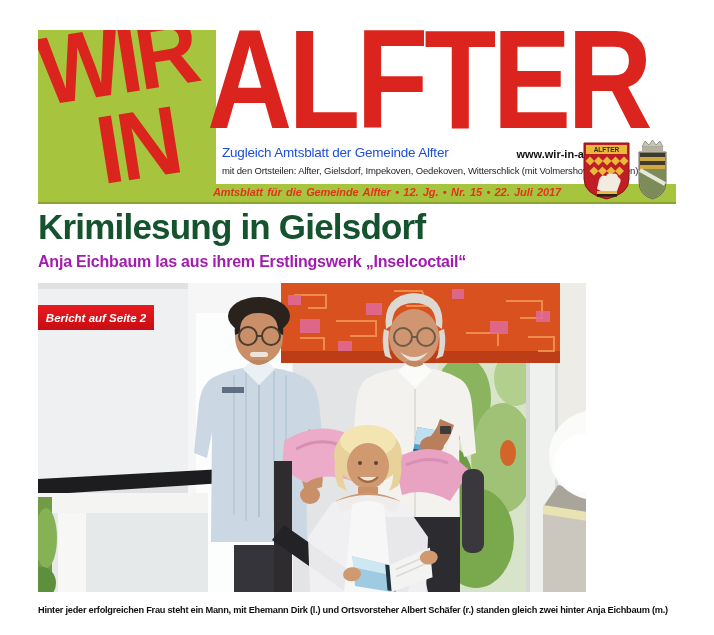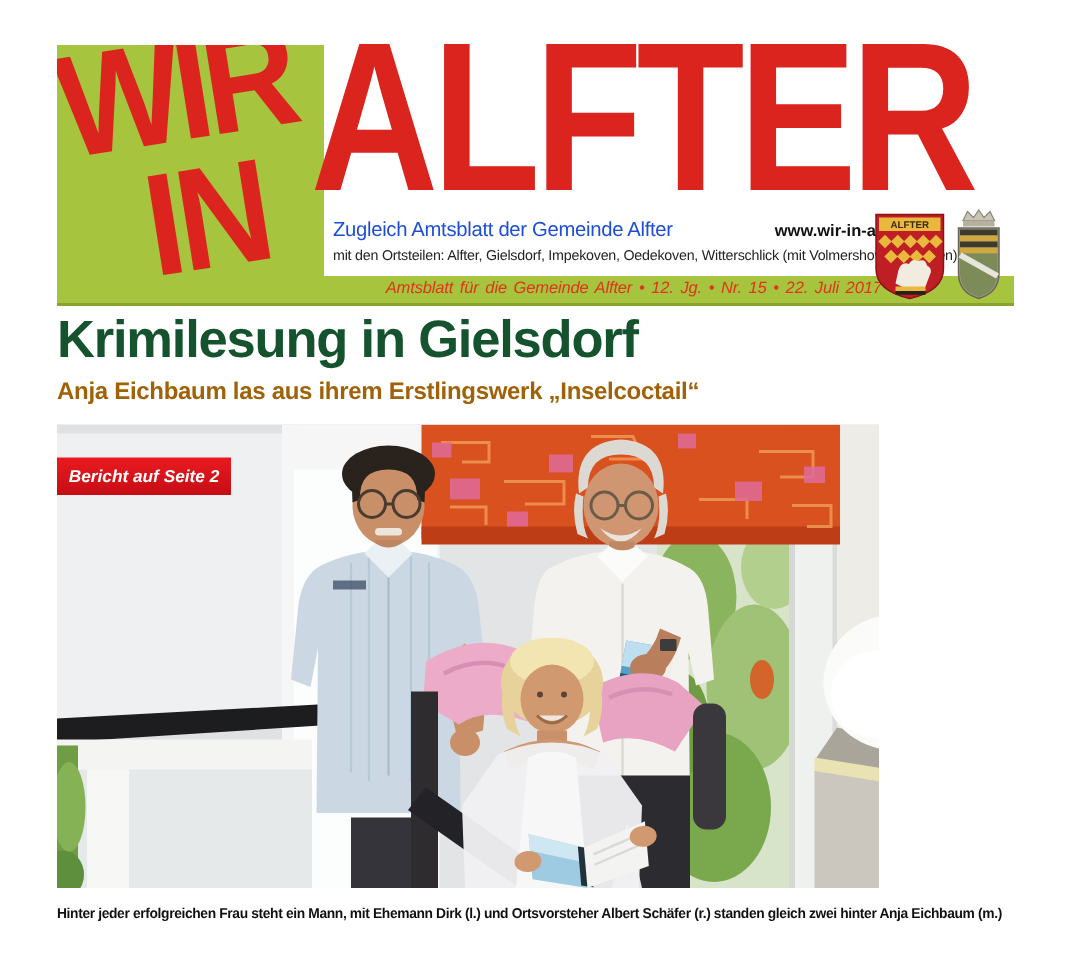--- a/index.html
+++ b/index.html
@@ -16,31 +16,31 @@
   .alfter-title{position:absolute;left:207px;top:8px;font-size:118px;font-weight:700;line-height:1;
                 color:#dc241e;letter-spacing:-4px;transform:scaleY(1.2);transform-origin:left top;white-space:nowrap;}
   .subtitle{position:absolute;left:222px;top:145px;font-size:13.5px;font-weight:400;
             color:#1d4ed8;letter-spacing:-0.2px;white-space:nowrap;}
   .website{position:absolute;left:490px;top:148px;width:130px;text-align:right;
            font-size:11px;font-weight:700;color:#101010;white-space:nowrap;}
   .ortsteile{position:absolute;left:222px;top:165px;font-size:9.5px;color:#232323;
              letter-spacing:-0.15px;white-space:nowrap;}
   .issue-bar{position:absolute;left:38px;top:184px;width:638px;height:18px;
              background:#a6c43d;border-bottom:2px solid #8ba32e;}
-  .issue-text{position:absolute;left:175px;right:44px;top:2px;text-align:center;
-              font-size:11px;font-weight:400;font-style:italic;color:#e2331c;
+  .issue-text{position:absolute;left:175px;right:44px;top:2px;
+              font-size:11px;font-weight:700;font-style:italic;color:#e2331c;
               word-spacing:1.5px;white-space:nowrap;letter-spacing:-0.1px;}
   .crest1{position:absolute;left:583px;top:142px;width:47px;height:58px;}
   .crest2{position:absolute;left:636px;top:139px;width:33px;height:61px;}
 
   
   .headline{position:absolute;left:38px;top:207px;font-size:35px;font-weight:700;
             color:#14532d;letter-spacing:-0.8px;white-space:nowrap;}
   .subheadline{position:absolute;left:38px;top:253px;font-size:16px;font-weight:700;
-               color:#a16207;letter-spacing:-0.2px;white-space:nowrap;}
+               color:#a21caf;letter-spacing:-0.2px;white-space:nowrap;}
 
   
   .photo{position:absolute;left:38px;top:283px;width:548px;height:309px;
          overflow:hidden;background:#e8e9ea;}
   .photo svg{display:block;}
   .badge{position:absolute;left:0;top:22px;width:116px;height:25px;
          background:linear-gradient(180deg,#ea1a20 0%,#c60d14 100%);
          display:flex;align-items:center;justify-content:center;
          font-size:11.5px;font-weight:700;font-style:italic;color:#fff;white-space:nowrap;}
 

